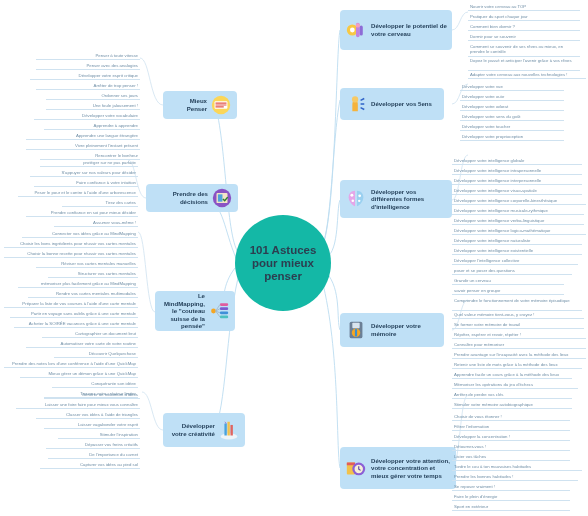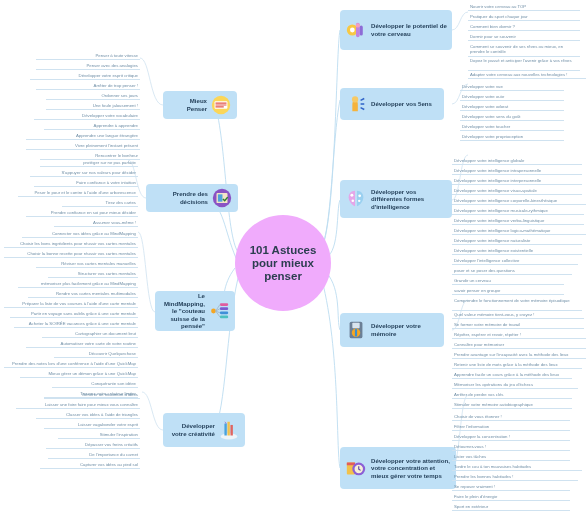--- a/index.html
+++ b/index.html
@@ -10,21 +10,21 @@
     overflow:hidden;
     position:relative;
   }
   #canvas{position:absolute;inset:0;}
   svg.links{position:absolute;left:0;top:0;width:588px;height:516px;pointer-events:none;}
 
   
   .central{
     position:absolute;
     width:96px;height:96px;border-radius:50%;
-    background:#f0abfc;
+    background:#14b8a6;
     display:flex;align-items:center;justify-content:center;
     text-align:center;
     color:#2c3e50;
     font-size:11.5px;line-height:13px;font-weight:700;
     left:235px;top:215px;
   }
   .central span{display:block;padding:0 6px;}
 
   
   .branch{

